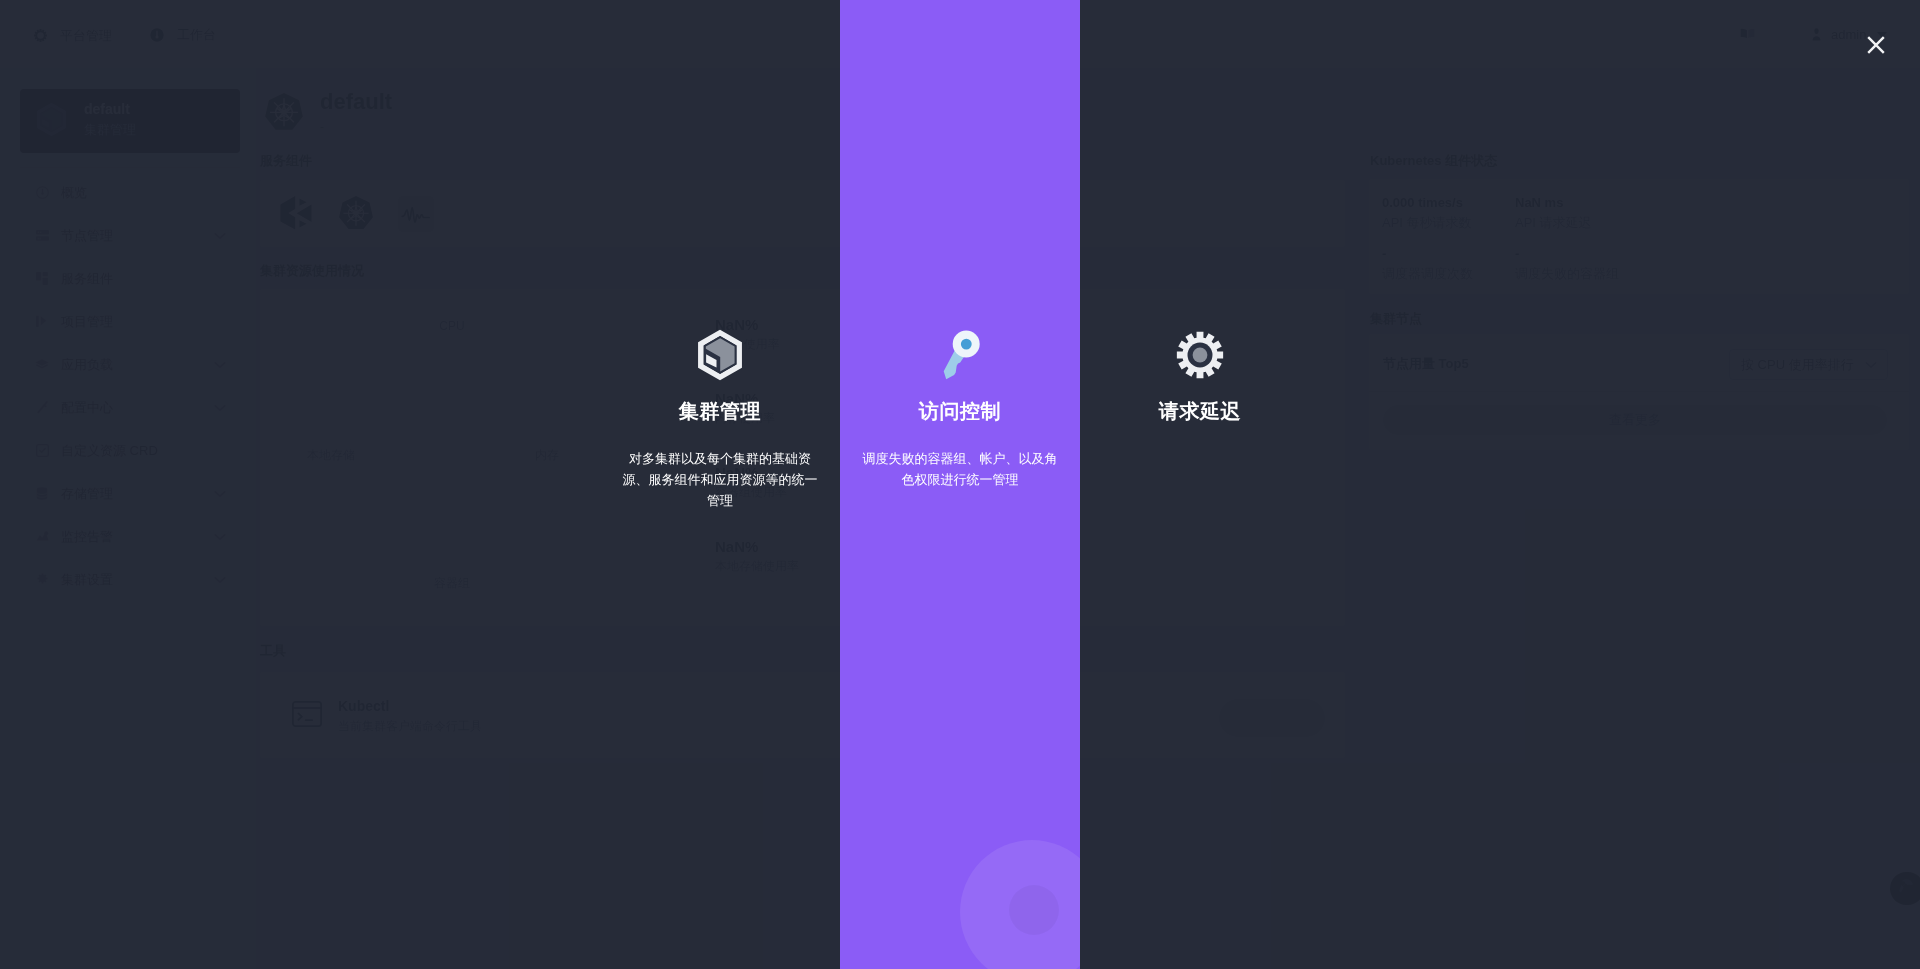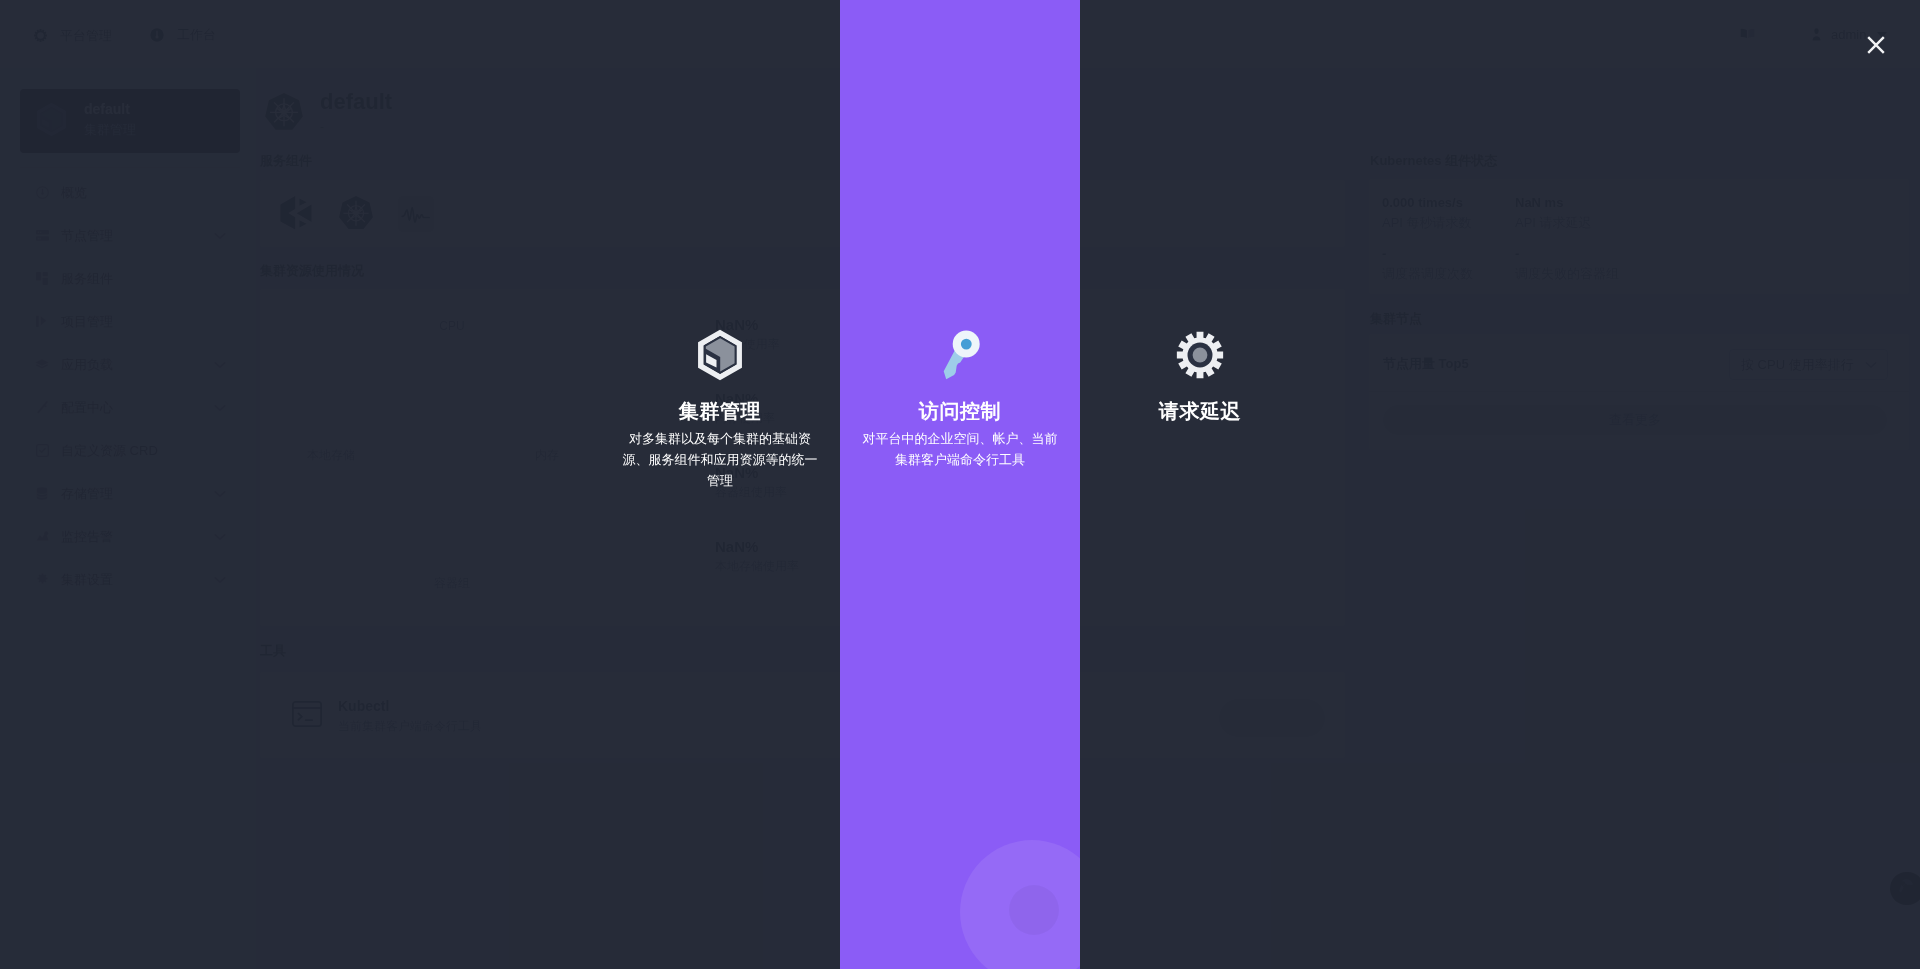--- a/index.html
+++ b/index.html
@@ -71,21 +71,21 @@
   
   .fab { position:absolute; right:-4px; bottom:64px; width:34px; height:33px; border-radius:17px; background:#05070c; display:flex; align-items:center; justify-content:center;}
 
   
   #overlay { position:absolute; inset:0; background:rgba(33,38,51,0.974); }
   #modal { position:absolute; left:0; top:0; width:1920px; height:969px; display:flex; align-items:stretch; justify-content:center; }
   .mcard { width:240px; height:969px; position:relative; overflow:hidden;}
   .mcard.active { background:#8b5cf6; }
   .mcard .mc-icon { position:absolute; top:324px; left:50%; transform:translateX(-50%); width:62px; height:62px; z-index:2;}
   .mcard .mc-title { position:absolute; top:398px; left:0; width:100%; text-align:center; font-size:20px; font-weight:bold; color:#fff; letter-spacing:0.6px; z-index:2;}
-  .mcard .mc-desc { position:absolute; top:428px; left:22px; width:196px; text-align:center; font-size:13px; line-height:21px; color:#fff; z-index:2;}
+  .mcard .mc-desc { position:absolute; top:448px; left:22px; width:196px; text-align:center; font-size:13px; line-height:21px; color:#fff; z-index:2;}
   .deco-out { position:absolute; left:120px; bottom:-15px; width:144px; height:144px; border-radius:50%; background:rgba(255,255,255,0.085); z-index:1;}
   .deco-in { position:absolute; left:169px; bottom:34px; width:50px; height:50px; border-radius:50%; background:rgba(0,0,0,0.040); z-index:1;}
 
   .closebtn { position:absolute; right:26px; top:27px; width:36px; height:36px; display:flex; align-items:center; justify-content:center; z-index:30; }
 </style>
 </head>
 <body>
 
 <div id="app">
   <div id="console">
@@ -408,21 +408,21 @@
       </div>
       <div class="mcard active">
         <div class="deco-out"></div>
         <div class="deco-in"></div>
         <div class="mc-icon"><svg width="62" height="62" viewBox="0 0 62 62">
             <path d="M26.2,25.6 L35.2,32.4 L31.2,38.4 L29.0,39.6 L27.7,41.8 L26.7,48.6 L25.1,51.1 L17.2,55.2 L14.7,47.2 Z" fill="#9ecde9"></path>
             <circle cx="37.2" cy="20.0" r="13.5" fill="#eef5fa"></circle>
             <circle cx="37.3" cy="20.1" r="5.4" fill="#459ed6"></circle>
           </svg></div>
         <div class="mc-title">访问控制</div>
-        <div class="mc-desc">对平台中的企业空间、帐户、当前集群客户端命令行工具</div>
+        <div class="mc-desc">调度失败的容器组、帐户、以及角色权限进行统一管理</div>
       </div>
       <div class="mcard">
         <div class="mc-icon"><svg width="62" height="62" viewBox="0 0 62 62">
             <path d="M27.58,13.74 L27.54,7.86 L34.46,7.86 L34.42,13.74 A17.6,17.6 0 0 1 36.67,14.34 L39.58,9.23 L45.57,12.69 L42.59,17.76 A17.6,17.6 0 0 1 44.24,19.41 L49.31,16.43 L52.77,22.42 L47.66,25.33 A17.6,17.6 0 0 1 48.26,27.58 L54.14,27.54 L54.14,34.46 L48.26,34.42 A17.6,17.6 0 0 1 47.66,36.67 L52.77,39.58 L49.31,45.57 L44.24,42.59 A17.6,17.6 0 0 1 42.59,44.24 L45.57,49.31 L39.58,52.77 L36.67,47.66 A17.6,17.6 0 0 1 34.42,48.26 L34.46,54.14 L27.54,54.14 L27.58,48.26 A17.6,17.6 0 0 1 25.33,47.66 L22.42,52.77 L16.43,49.31 L19.41,44.24 A17.6,17.6 0 0 1 17.76,42.59 L12.69,45.57 L9.23,39.58 L14.34,36.67 A17.6,17.6 0 0 1 13.74,34.42 L7.86,34.46 L7.86,27.54 L13.74,27.58 A17.6,17.6 0 0 1 14.34,25.33 L9.23,22.42 L12.69,16.43 L17.76,19.41 A17.6,17.6 0 0 1 19.41,17.76 L16.43,12.69 L22.42,9.23 L25.33,14.34 A17.6,17.6 0 0 1 27.58,13.74 Z" fill="#edeff2" fill-rule="evenodd"></path>
             <circle cx="31" cy="31" r="12.5" fill="#2a3142"></circle>
             <circle cx="31" cy="31" r="7.4" fill="#8b919c"></circle>
           </svg></div>
         <div class="mc-title">请求延迟</div>
       </div>
     </div>

